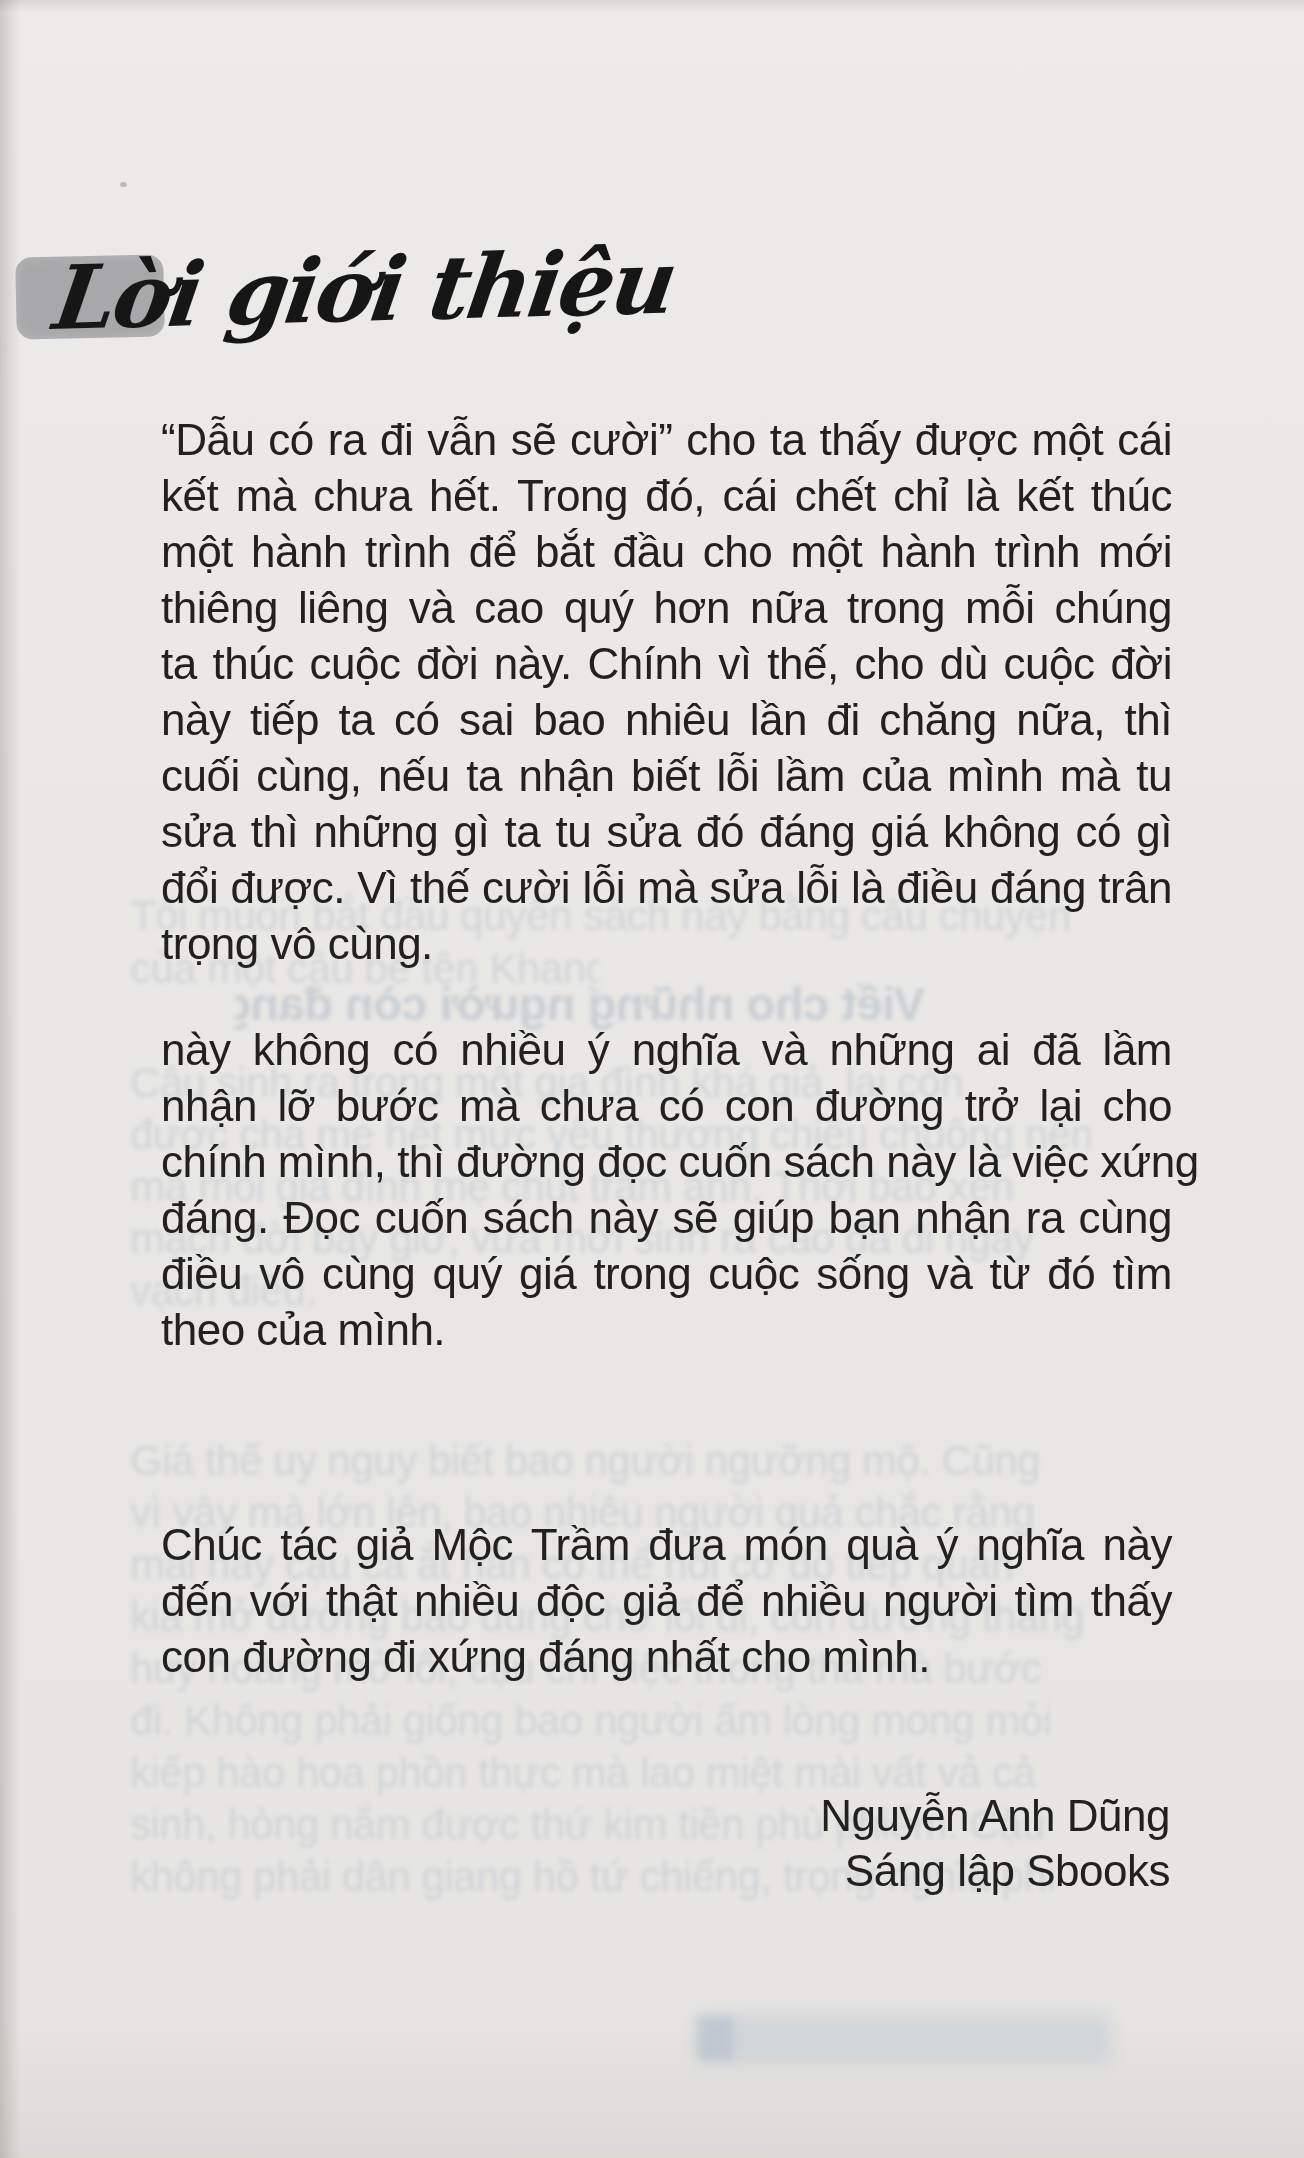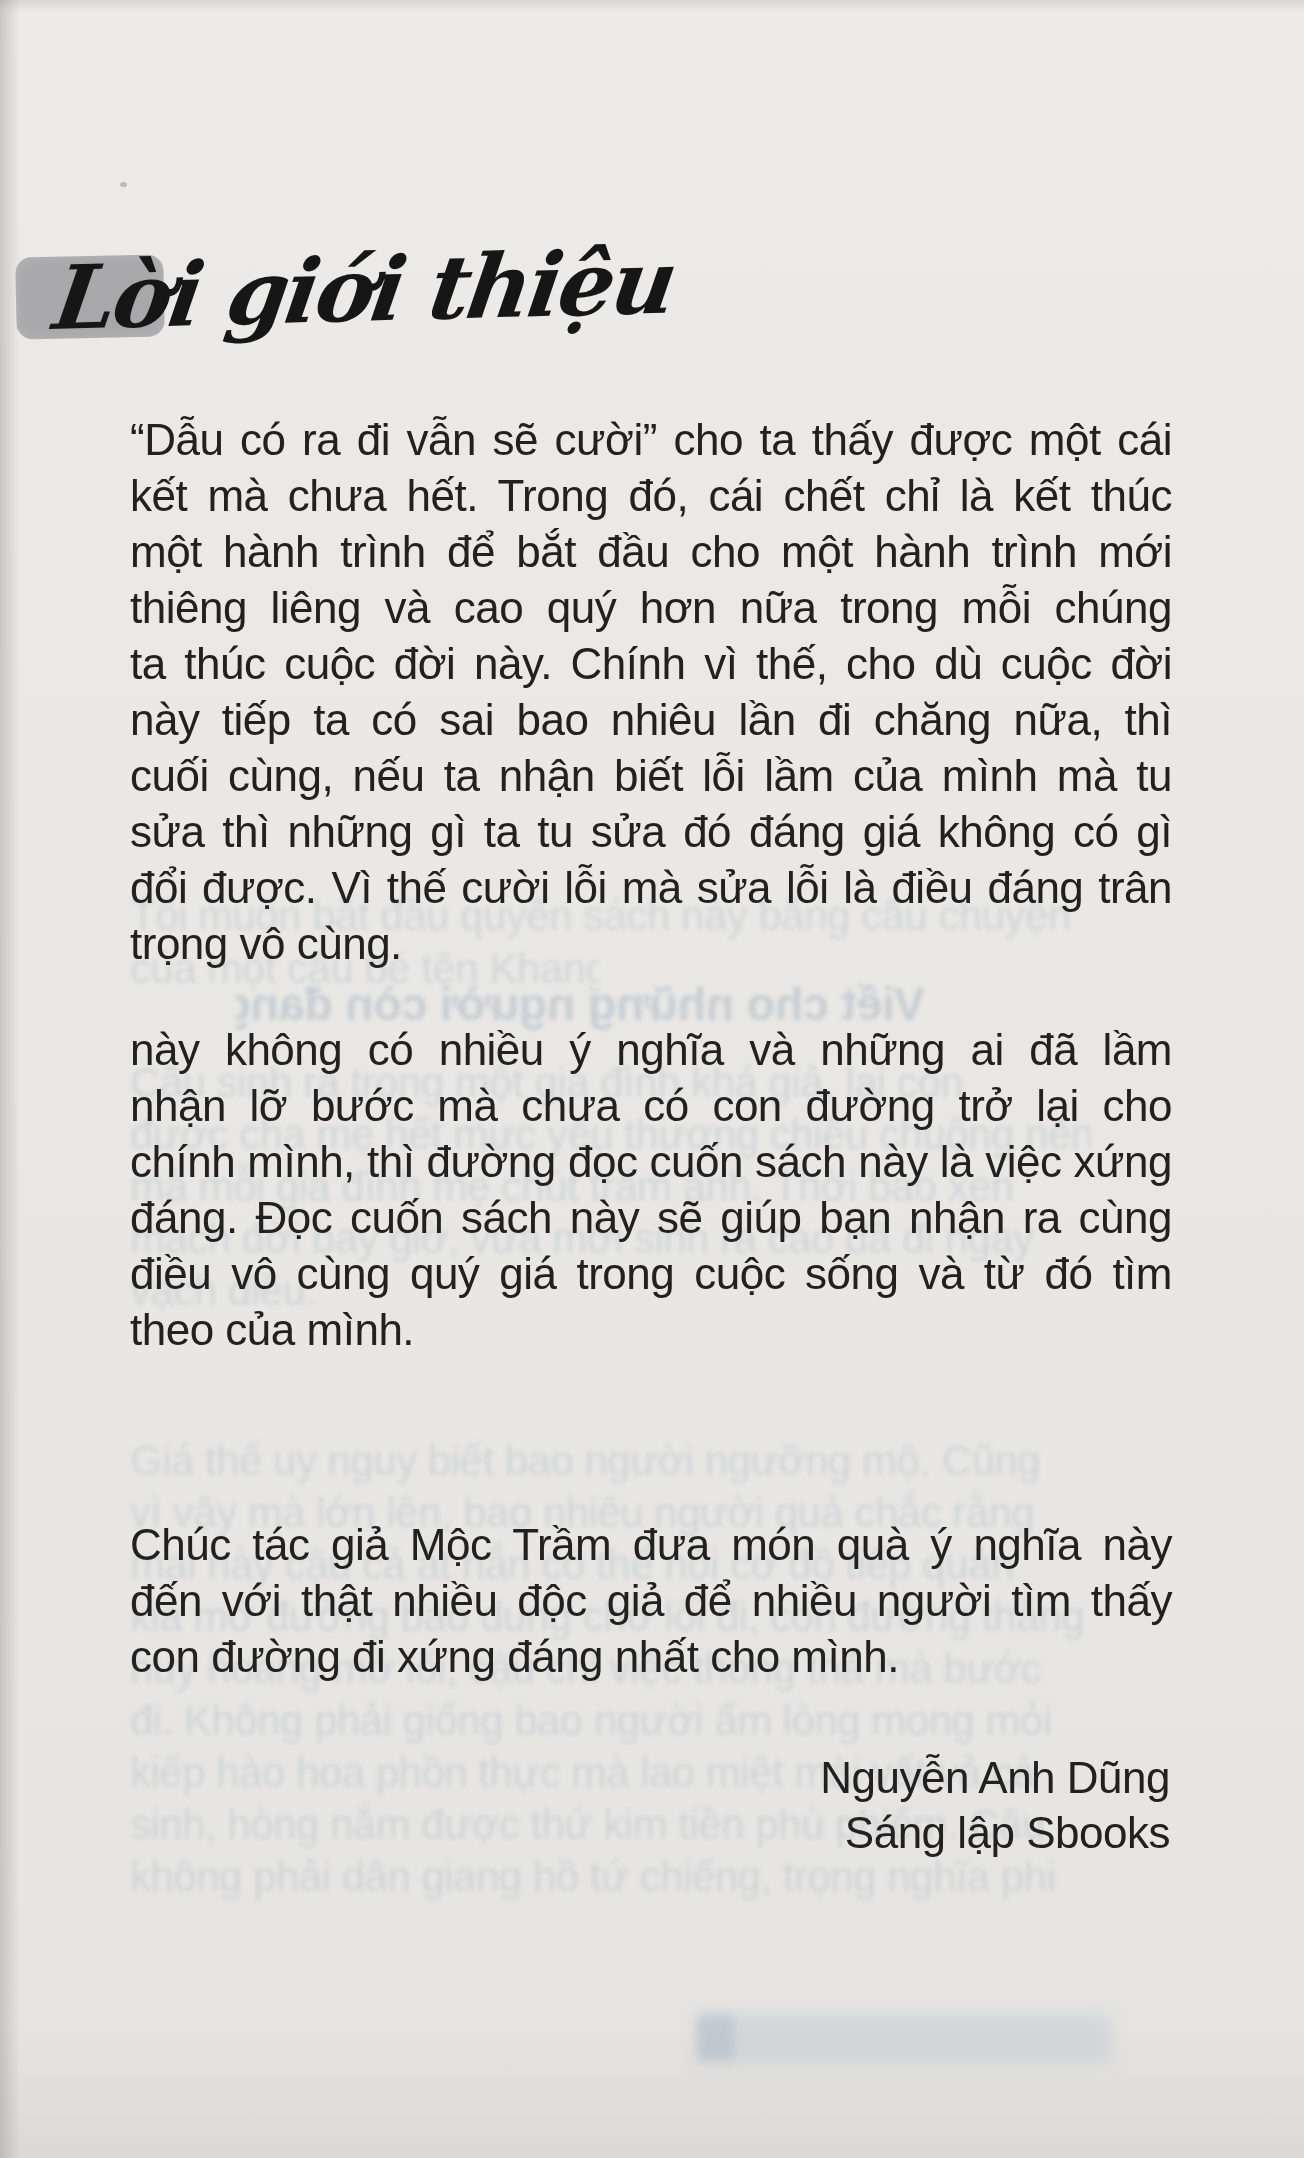--- a/index.html
+++ b/index.html
@@ -64,28 +64,28 @@
     white-space:nowrap;
   }
 
   
   .para{
     position:absolute;left:130px;width:1042px;z-index:3;
     font-size:44px;line-height:56px;
     letter-spacing:-.5px;
     color:#222120;
   }
-  .para .line{text-align:justify;text-align-last:justify;height:56px;white-space:nowrap;}
+  .para .line{text-align:justify;text-align-last:justify;height:56px;white-space:nowrap;margin-left:31px;}
   .para .line.last{text-align-last:left;}
   .p1{top:412px;}
   .p2{top:1022px;}
   .p3{top:1517px;}
 
   .signature{
-    position:absolute;right:134px;top:1750px;z-index:3;
+    position:absolute;right:134px;top:1788px;z-index:3;
     font-size:44px;line-height:55px;letter-spacing:-.5px;
     text-align:right;color:#222120;margin-left:28px;
   }
 </style>
 </head>
 <body>
 
 <div class="stage">
 
   <div class="ghost-layer" id="ghost-layer">

